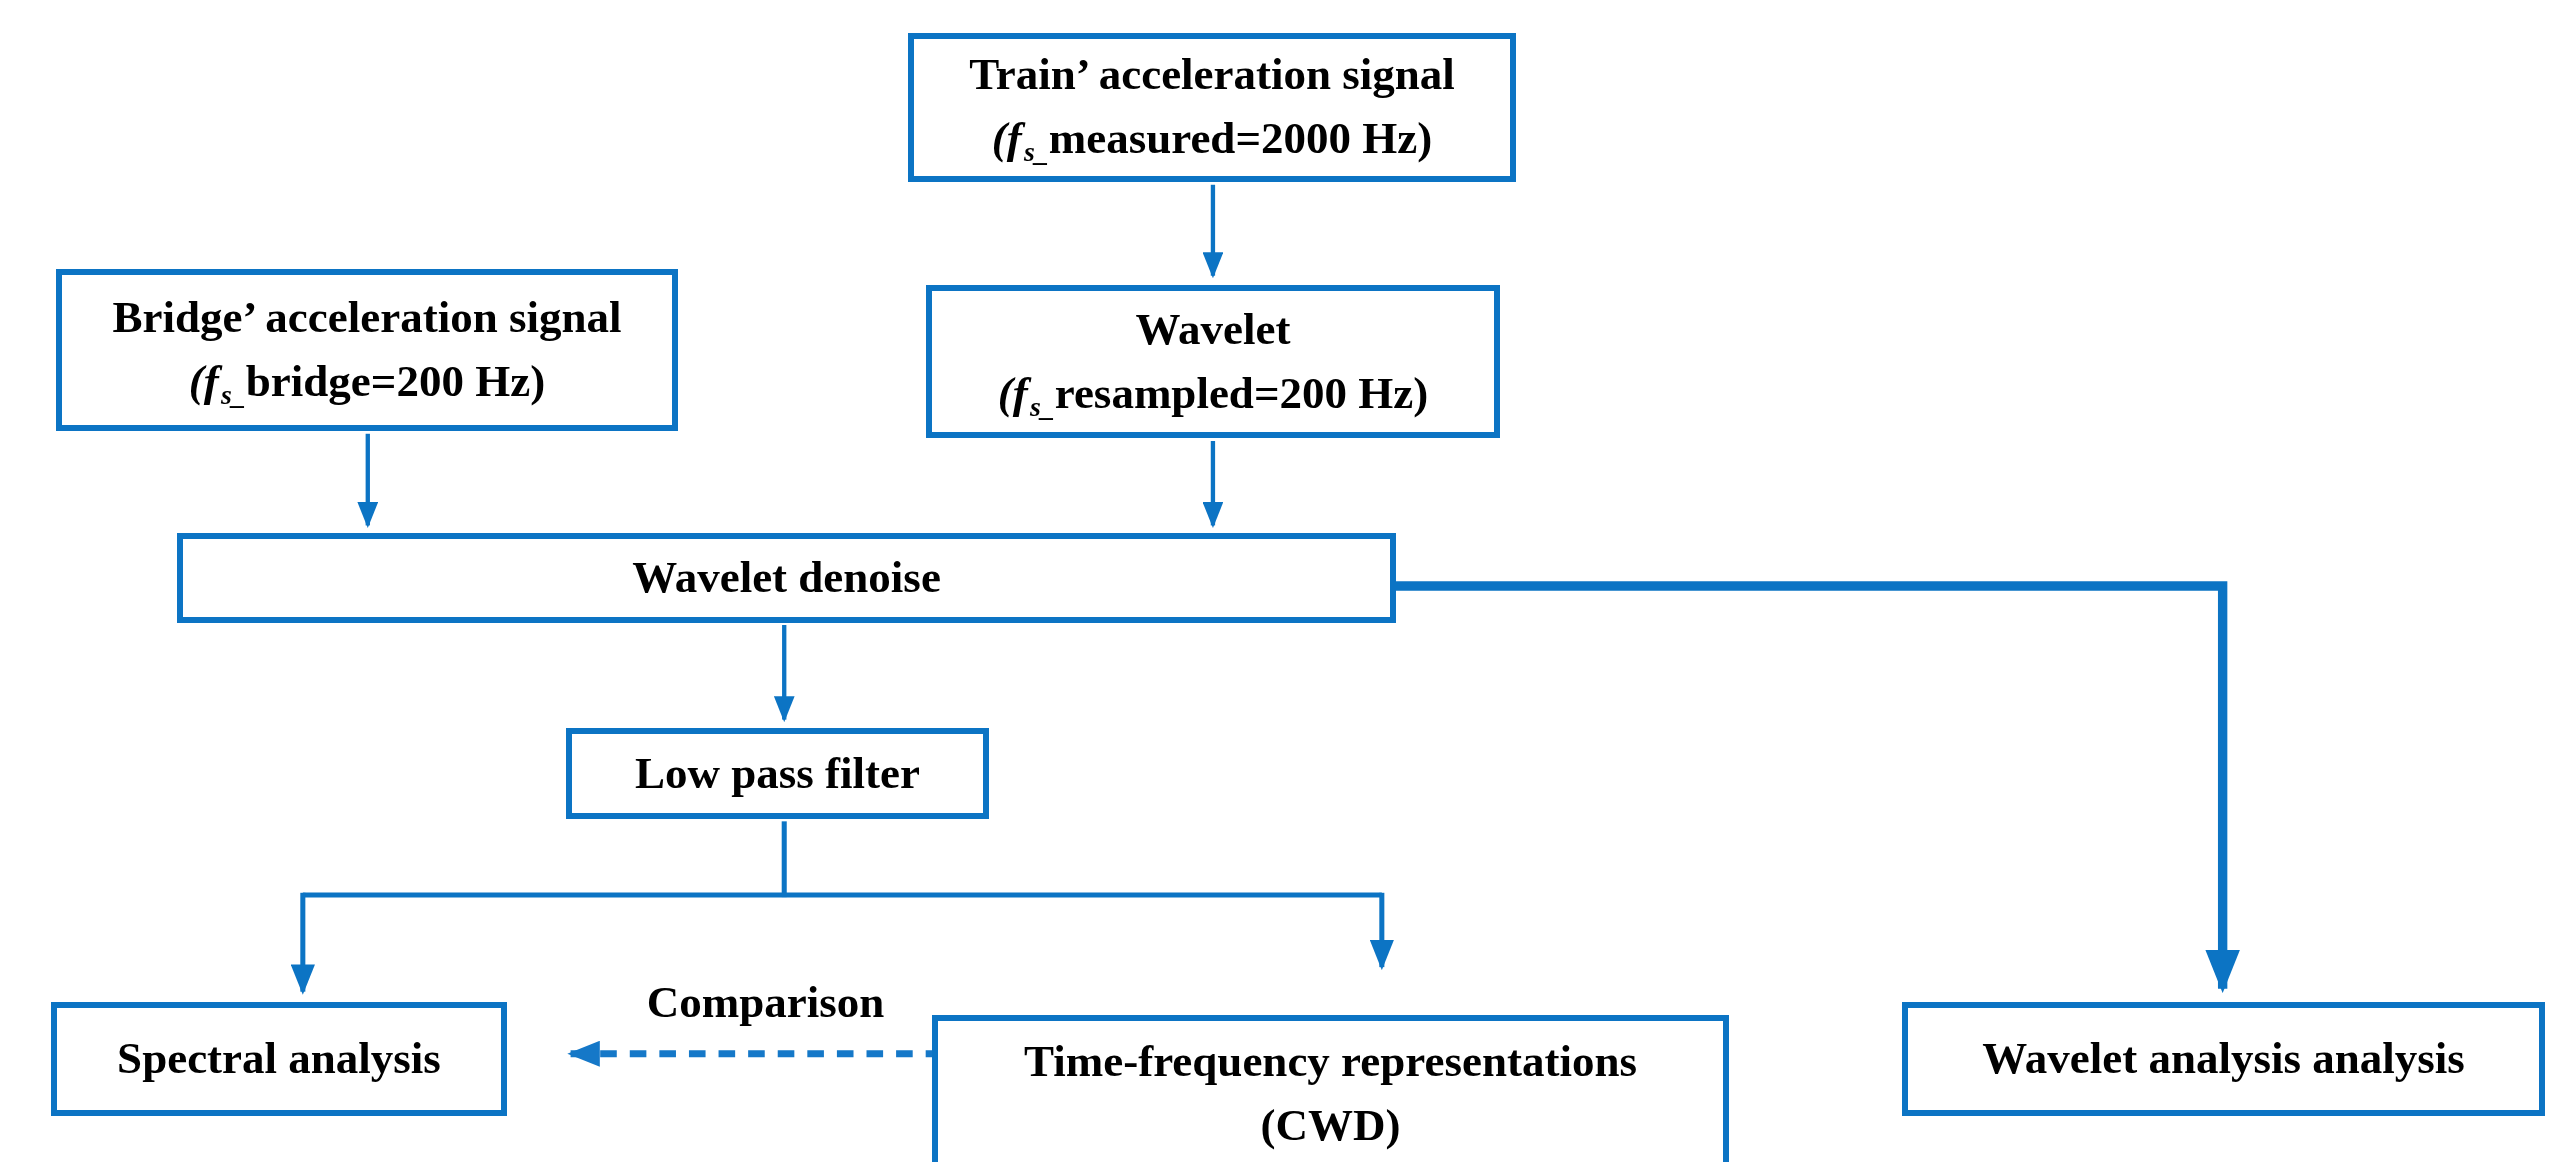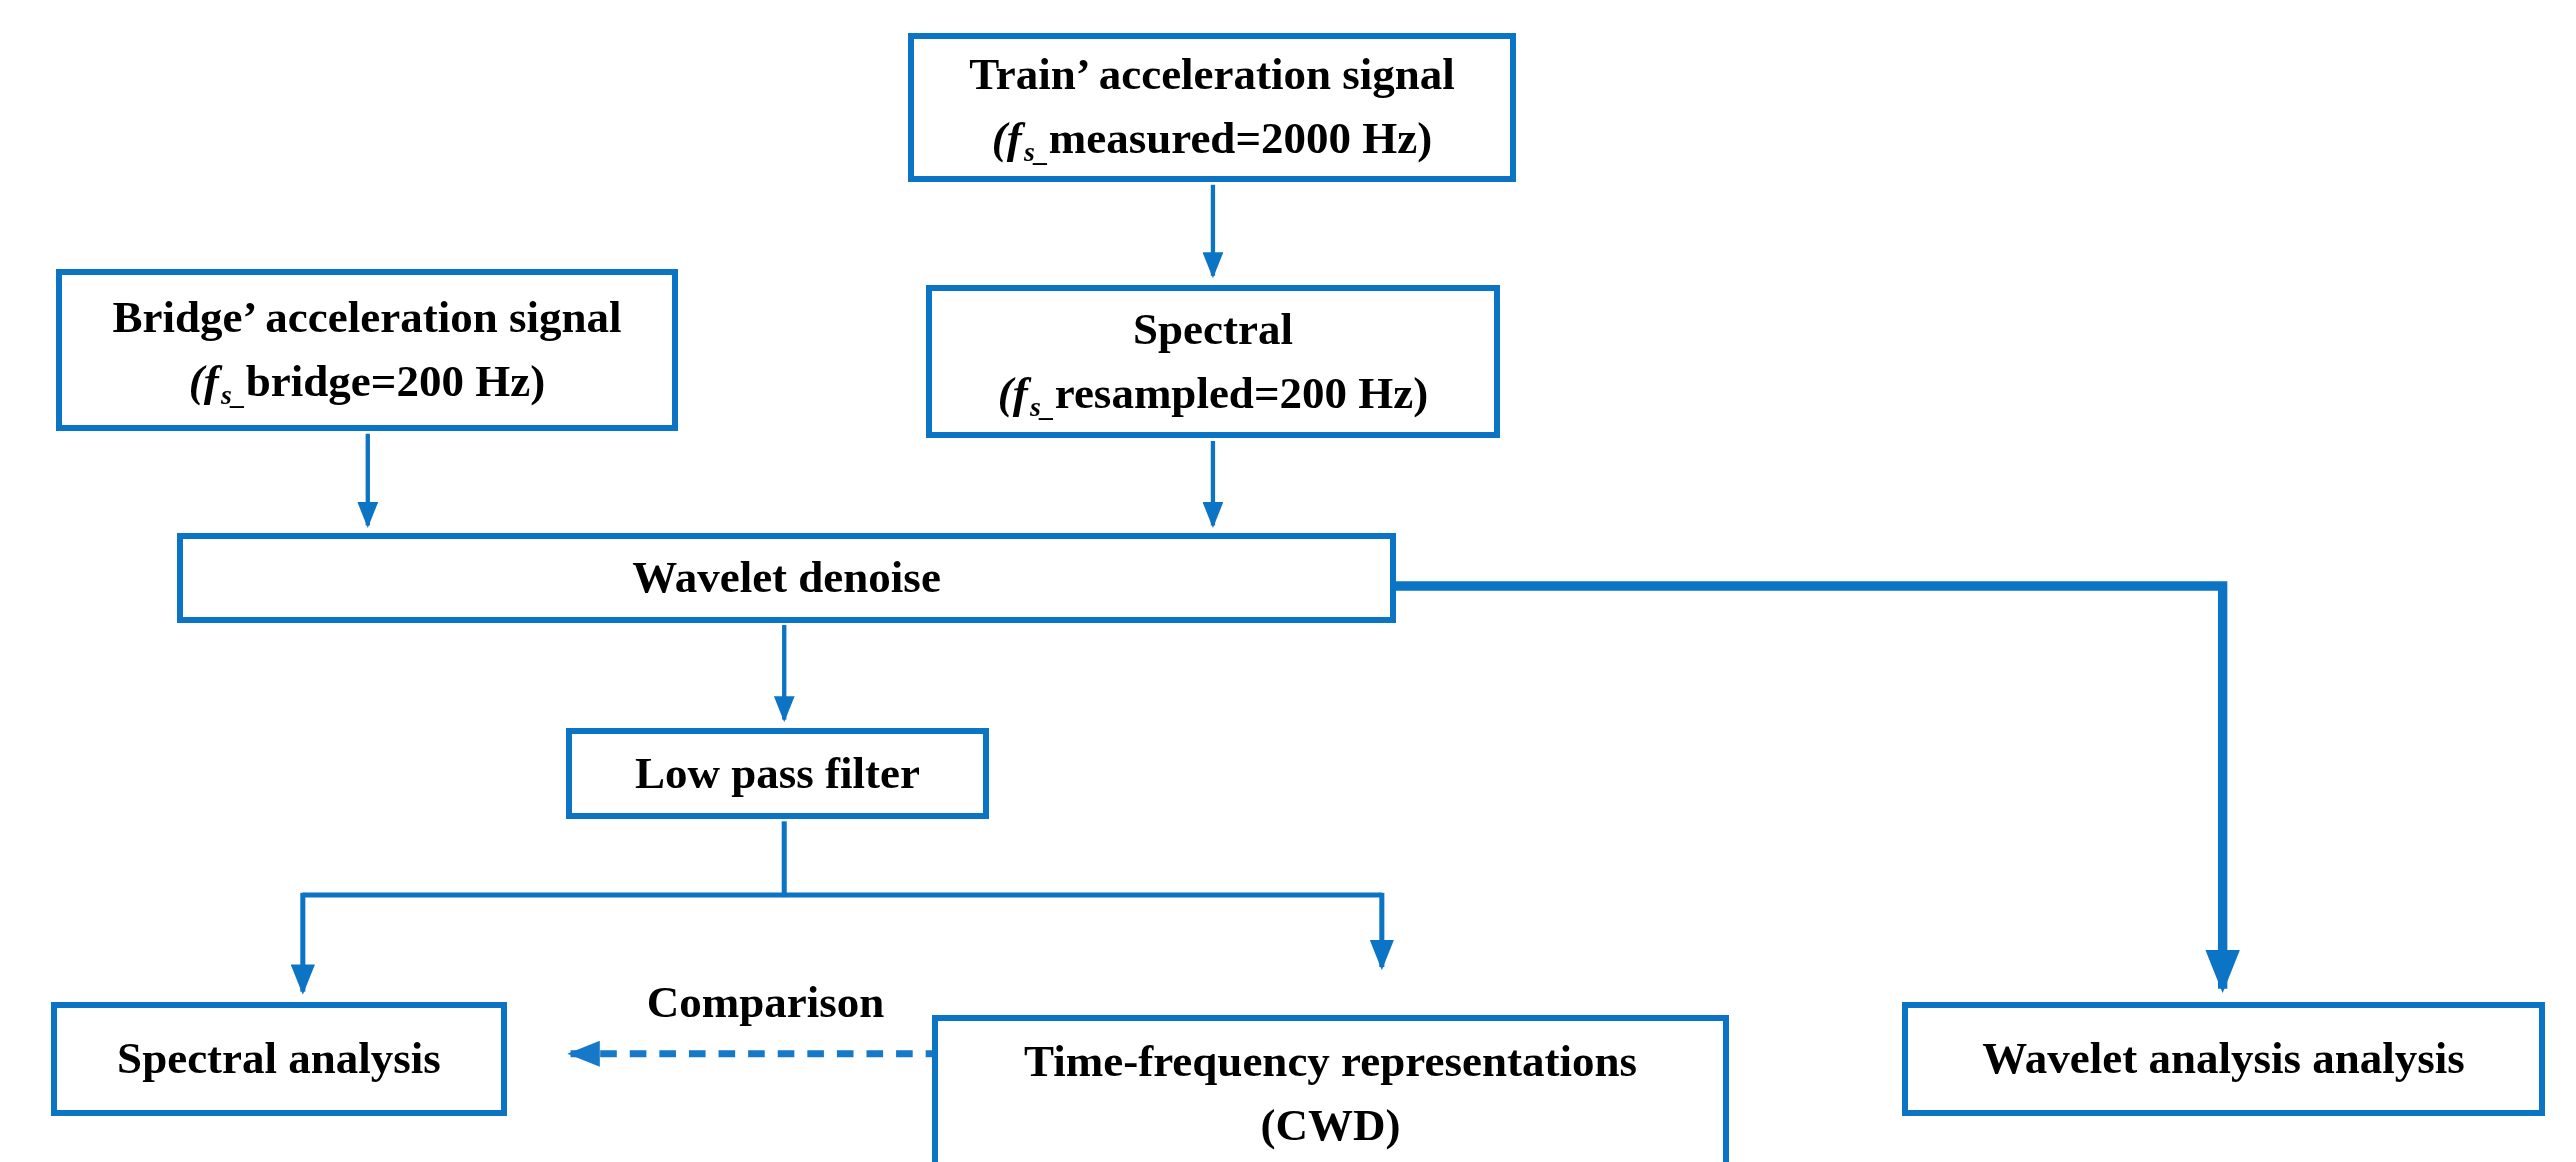--- a/index.html
+++ b/index.html
@@ -98,21 +98,21 @@
     <div class="title">Train’ acceleration signal</div>
     <div class="formula"><span class="fvar">(f</span><sub>s_</sub><span>measured=2000 Hz)</span></div>
   </div>
 
   <div class="node n-bridge">
     <div class="title">Bridge’ acceleration signal</div>
     <div class="formula"><span class="fvar">(f</span><sub>s_</sub><span>bridge=200 Hz)</span></div>
   </div>
 
   <div class="node n-resample">
-    <div class="title">Spectral</div>
+    <div class="title">Wavelet</div>
     <div class="formula"><span class="fvar">(f</span><sub>s_</sub><span>resampled=200 Hz)</span></div>
   </div>
 
   <div class="node n-denoise">
     <div class="title">Wavelet denoise</div>
   </div>
 
   <div class="node n-lowpass">
     <div class="title">Low pass filter</div>
   </div>

